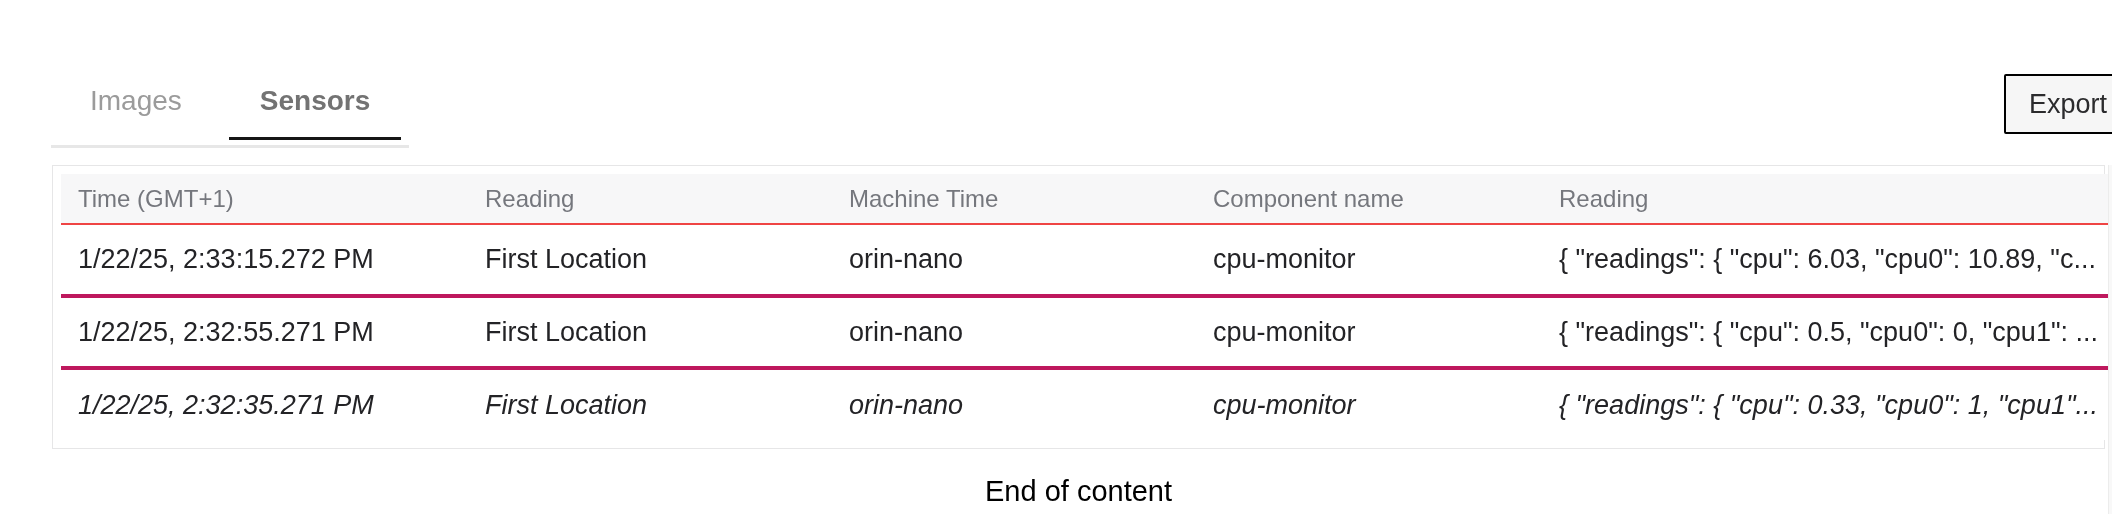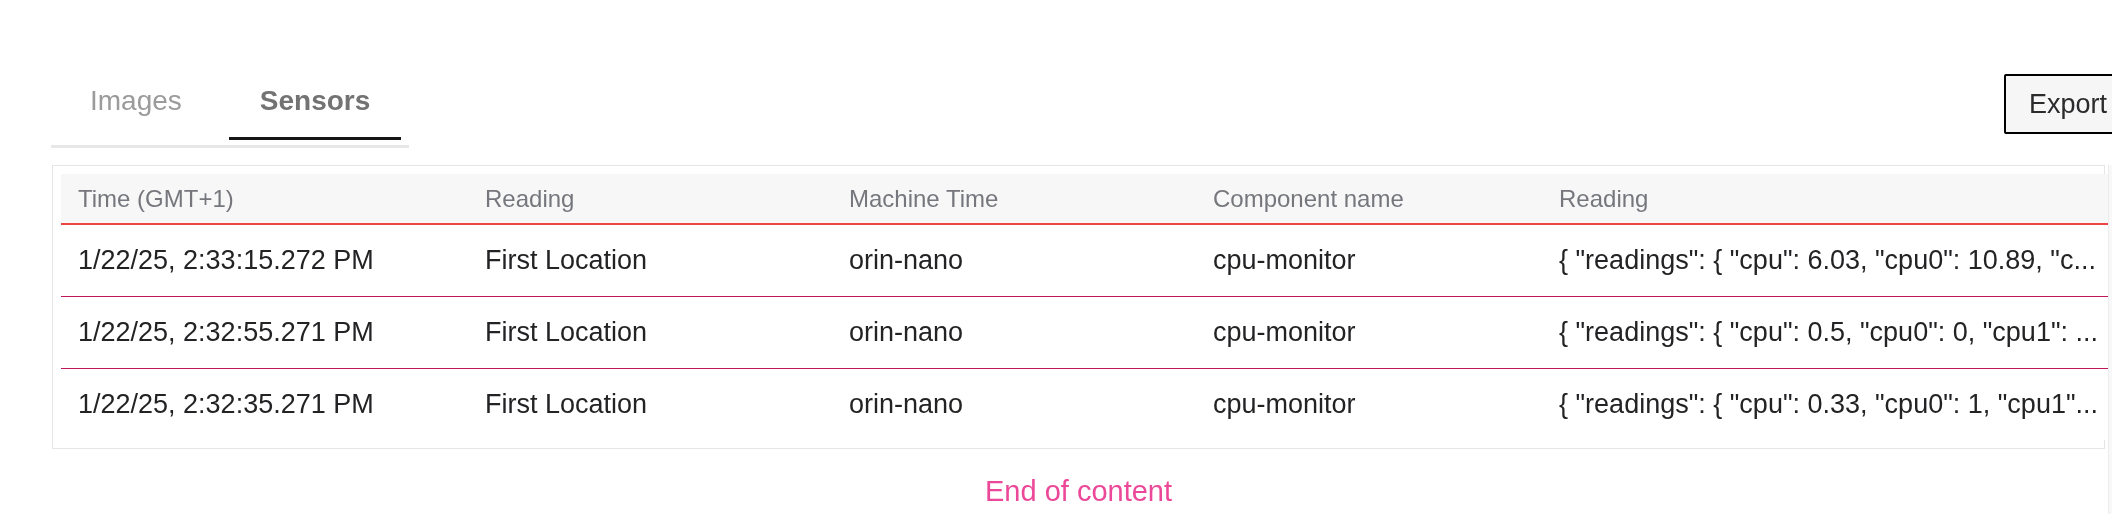--- a/index.html
+++ b/index.html
@@ -93,22 +93,22 @@
   tbody td {
     height: 72px;
     font-size: 27px;
     color: #232326;
     text-align: left;
     padding: 0 0 0 17px;
     white-space: nowrap;
     overflow: hidden;
     background: #ffffff;
   }
-  tbody tr { border-bottom: 1px solid #be185d; }
-  tbody tr:last-child { border-bottom: none; }
+  tbody tr { border-bottom: 4px solid #be185d; }
+  tbody tr:last-child { border-bottom: none; font-style: italic; }
 
   
   .scroll-track {
     position: absolute;
     left: 2076px;
     top: 133px;
     width: 26px;
     height: 381px;
     background: #f8f8f8;
     border-left: 1px solid #ececec;
@@ -117,21 +117,21 @@
 
   
   .end-of-content {
     position: absolute;
     left: 20px;
     top: 443px;
     width: 2053px;
     text-align: center;
     font-size: 29px;
     font-weight: 500;
-    color: #ec4899;
+    color: #000000;
   }
 </style>
 </head>
 <body>
 
 <div class="page">
 
   <nav class="tabs">
     <div class="tab">Images</div>
     <div class="tab active">Sensors</div>

